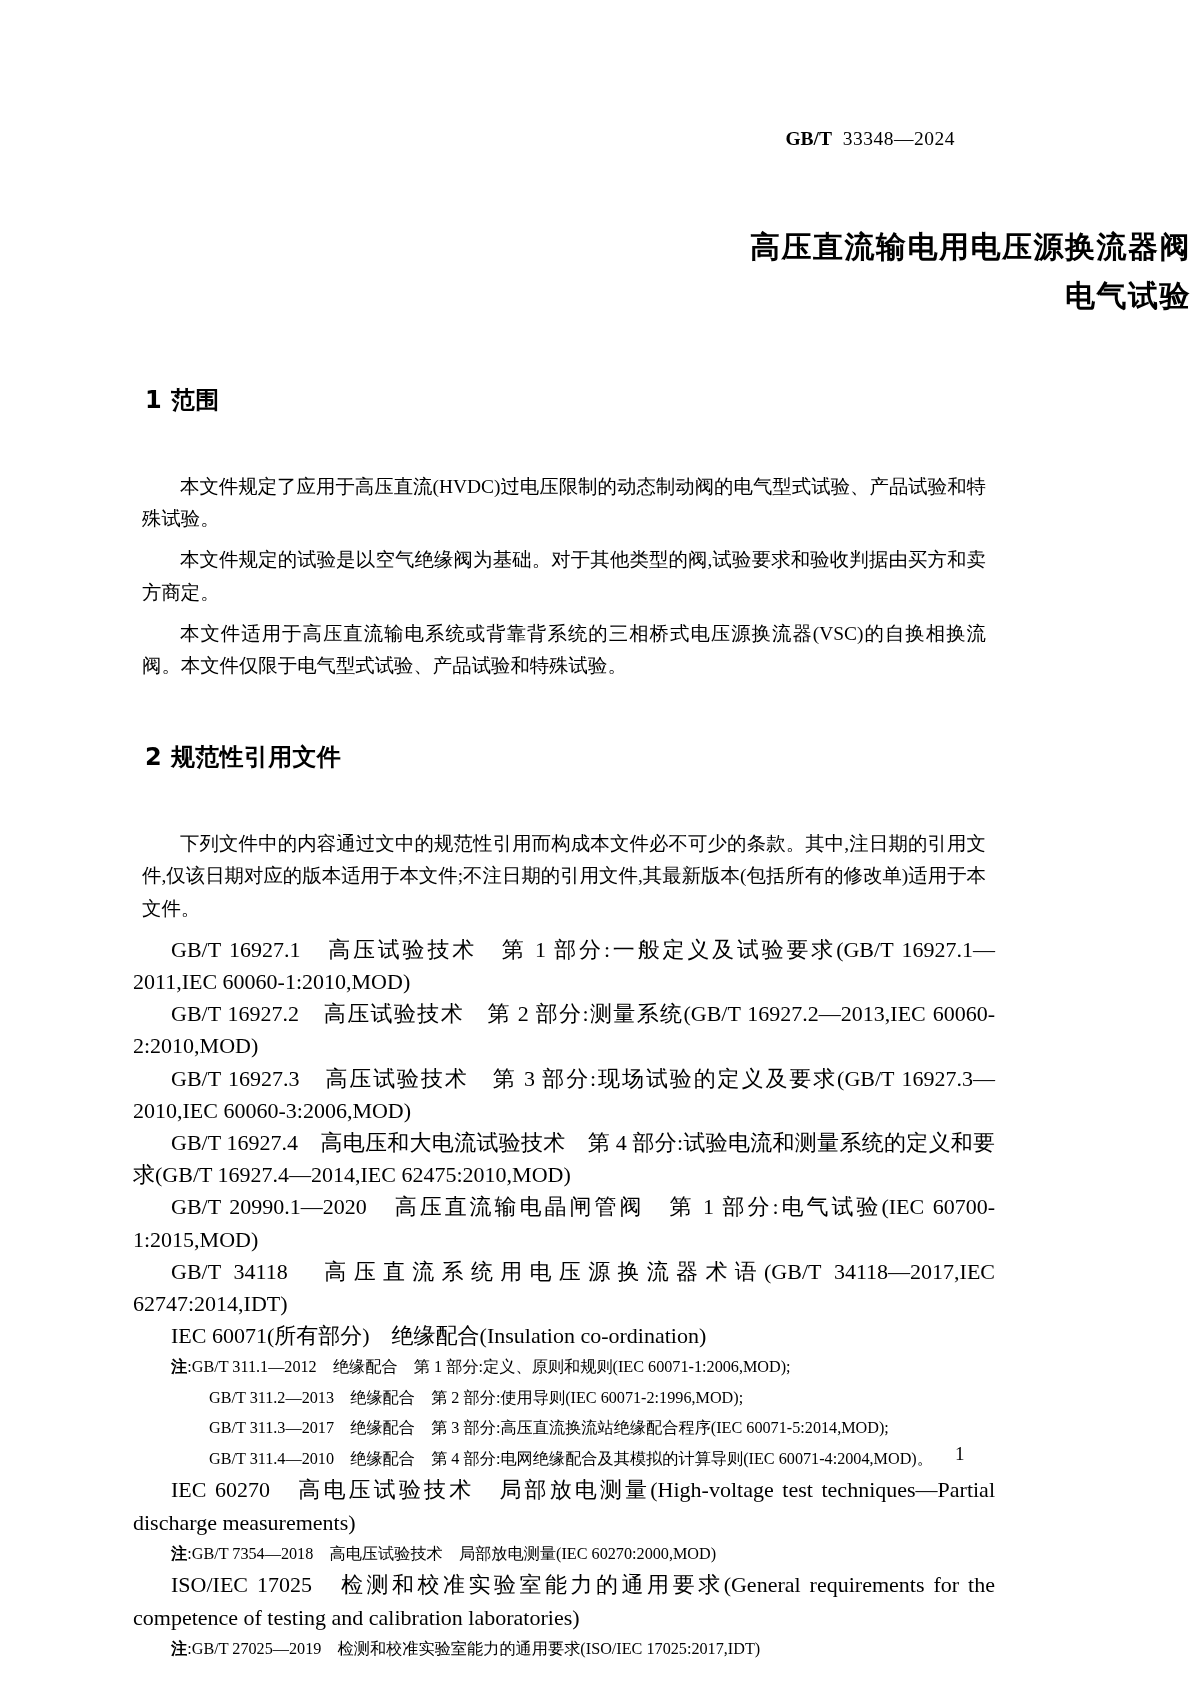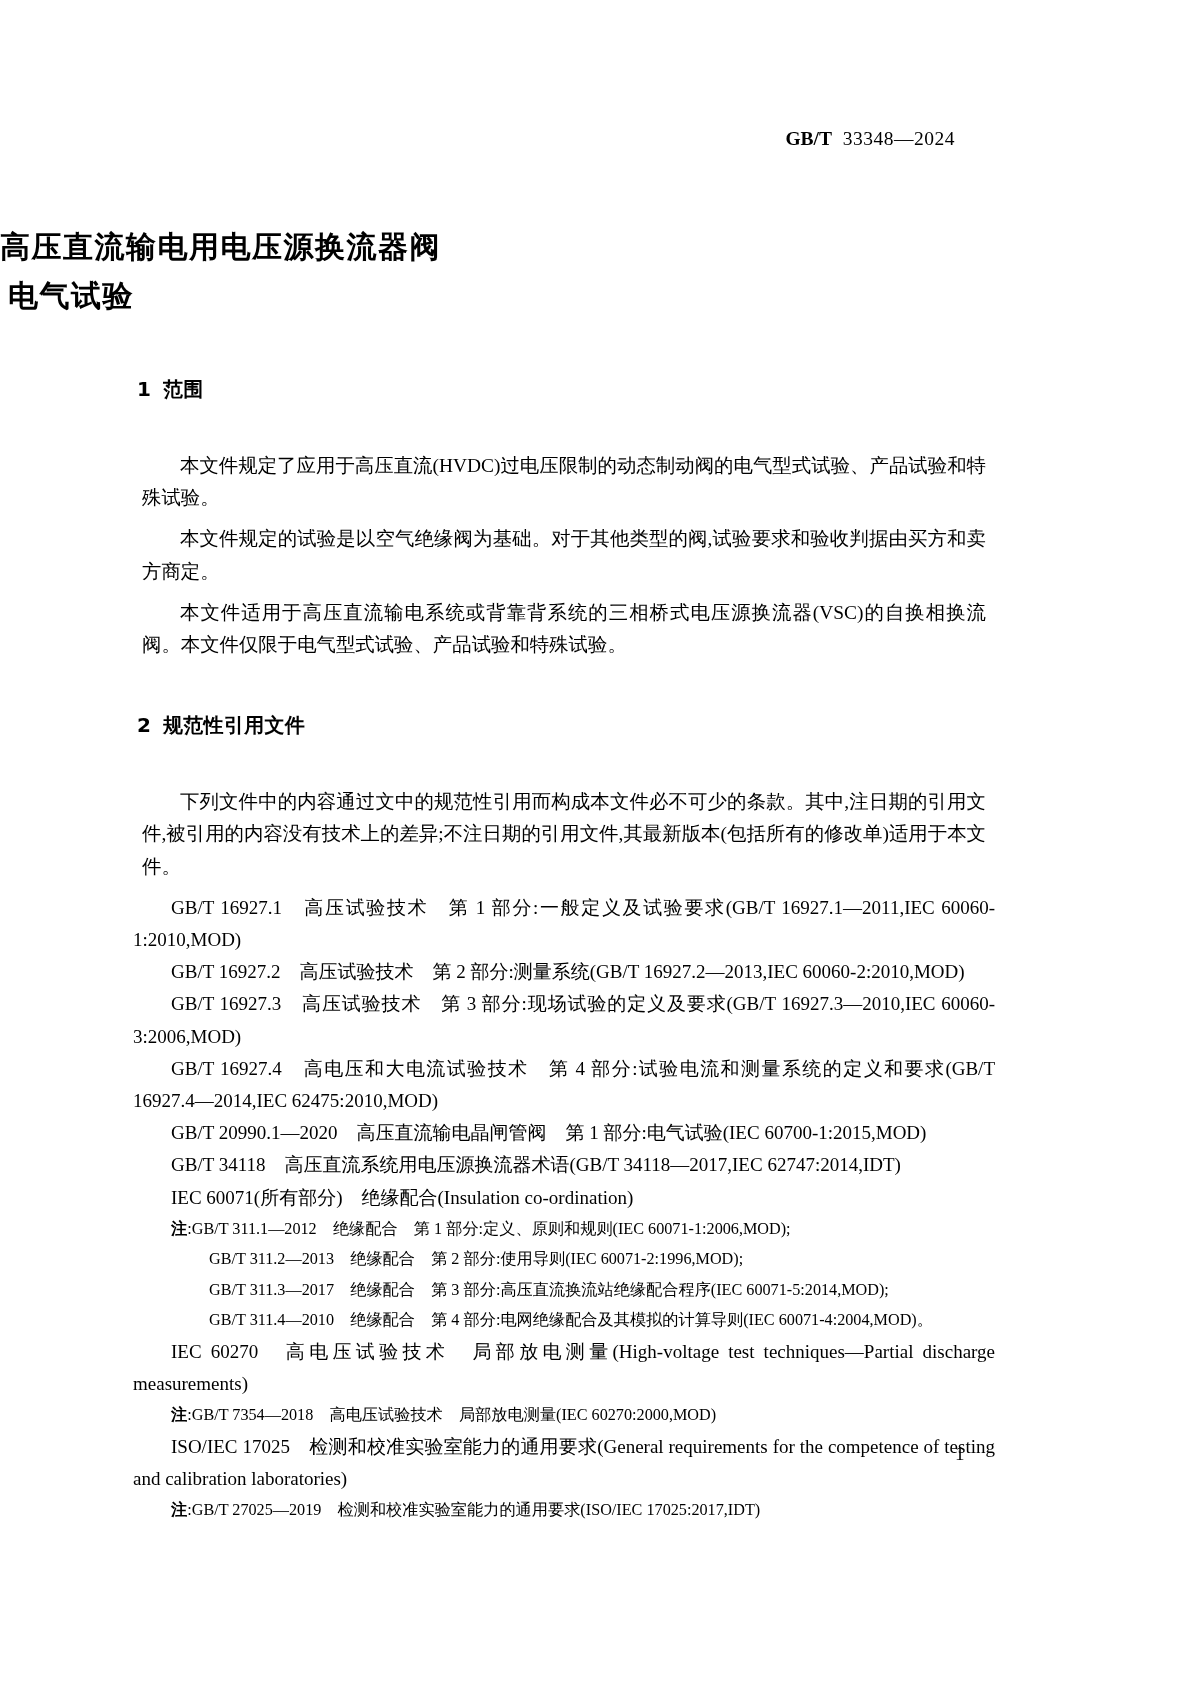--- a/index.html
+++ b/index.html
@@ -40,21 +40,21 @@
   .running-header .num {
     font-weight: normal;
   }
 
   
   .doc-title {
     position: absolute;
     top: 222px;
     left: 0;
     width: 1191px;
-    text-align: left;
+    text-align: right;
     font-family: "DejaVu Sans", "Liberation Sans", sans-serif;
     font-weight: bold;
     font-size: 30px;
     letter-spacing: 1.5px;
     line-height: 49px;
   }
   .doc-title .line2 {
     display: block;
     padding-left: 8px;
   }
@@ -62,23 +62,23 @@
   
   .content {
     position: absolute;
     left: 133px;
     top: 372px;
     width: 862px;
   }
   .sec-head {
     font-family: "DejaVu Sans", "Liberation Sans", sans-serif;
     font-weight: bold;
-    font-size: 20px;
+    font-size: 24px;
     letter-spacing: 0.3px;
-    margin: 4px;
+    margin: 12px;
     padding: 0;
   }
   .sec-head .sec-no {
     display: inline-block;
     min-width: 26px;
   }
   .gap-after-head { height: 34px; }
   .gap-before-head { height: 38px; }
 
   p.para {
@@ -86,21 +86,21 @@
     font-size: 19.4px;
     line-height: 32.2px;
     text-align: justify;
     text-justify: inter-ideograph;
     text-indent: 38px;
     letter-spacing: 0px;
     word-spacing: 0px;
   }
   p.ref {
     margin: 0;
-    font-size: 19px;
+    font-size: 22px;
     line-height: 32.2px;
     text-align: justify;
     text-justify: inter-ideograph;
     text-indent: 38px;
   }
   p.note {
     margin: 0;
     font-size: 16.2px;
     line-height: 30.5px;
     text-align: left;
@@ -150,21 +150,21 @@
     <p class="para">本文件规定的试验是以空气绝缘阀为基础。对于其他类型的阀,试验要求和验收判据由买方和卖方商定。</p>
     <p class="para">本文件适用于高压直流输电系统或背靠背系统的三相桥式电压源换流器(VSC)的自换相换流阀。本文件仅限于电气型式试验、产品试验和特殊试验。</p>
 
     <div class="gap-before-head"></div>
 
     <div class="sec-head">
       <span class="sec-no">2</span><span>规范性引用文件</span>
     </div>
     <div class="gap-after-head"></div>
 
-    <p class="para">下列文件中的内容通过文中的规范性引用而构成本文件必不可少的条款。其中,注日期的引用文件,被引用的内容没有技术上的差异;不注日期的引用文件,其最新版本(包括所有的修改单)适用于本文件。</p>
+    <p class="para">下列文件中的内容通过文中的规范性引用而构成本文件必不可少的条款。其中,注日期的引用文件,仅该日期对应的版本适用于本文件;不注日期的引用文件,其最新版本(包括所有的修改单)适用于本文件。</p>
 
     <p class="ref">GB/T 16927.1　高压试验技术　第 1 部分:一般定义及试验要求(GB/T 16927.1—2011,IEC 60060-1:2010,MOD)</p>
     <p class="ref">GB/T 16927.2　高压试验技术　第 2 部分:测量系统(GB/T 16927.2—2013,IEC 60060-2:2010,MOD)</p>
     <p class="ref">GB/T 16927.3　高压试验技术　第 3 部分:现场试验的定义及要求(GB/T 16927.3—2010,IEC 60060-3:2006,MOD)</p>
     <p class="ref">GB/T 16927.4　高电压和大电流试验技术　第 4 部分:试验电流和测量系统的定义和要求(GB/T 16927.4—2014,IEC 62475:2010,MOD)</p>
     <p class="ref">GB/T 20990.1—2020　高压直流输电晶闸管阀　第 1 部分:电气试验(IEC 60700-1:2015,MOD)</p>
 
 
     <p class="ref">GB/T 34118　高压直流系统用电压源换流器术语(GB/T 34118—2017,IEC 62747:2014,IDT)</p>
     <p class="ref">IEC 60071(所有部分)　绝缘配合(Insulation co-ordination)</p>

